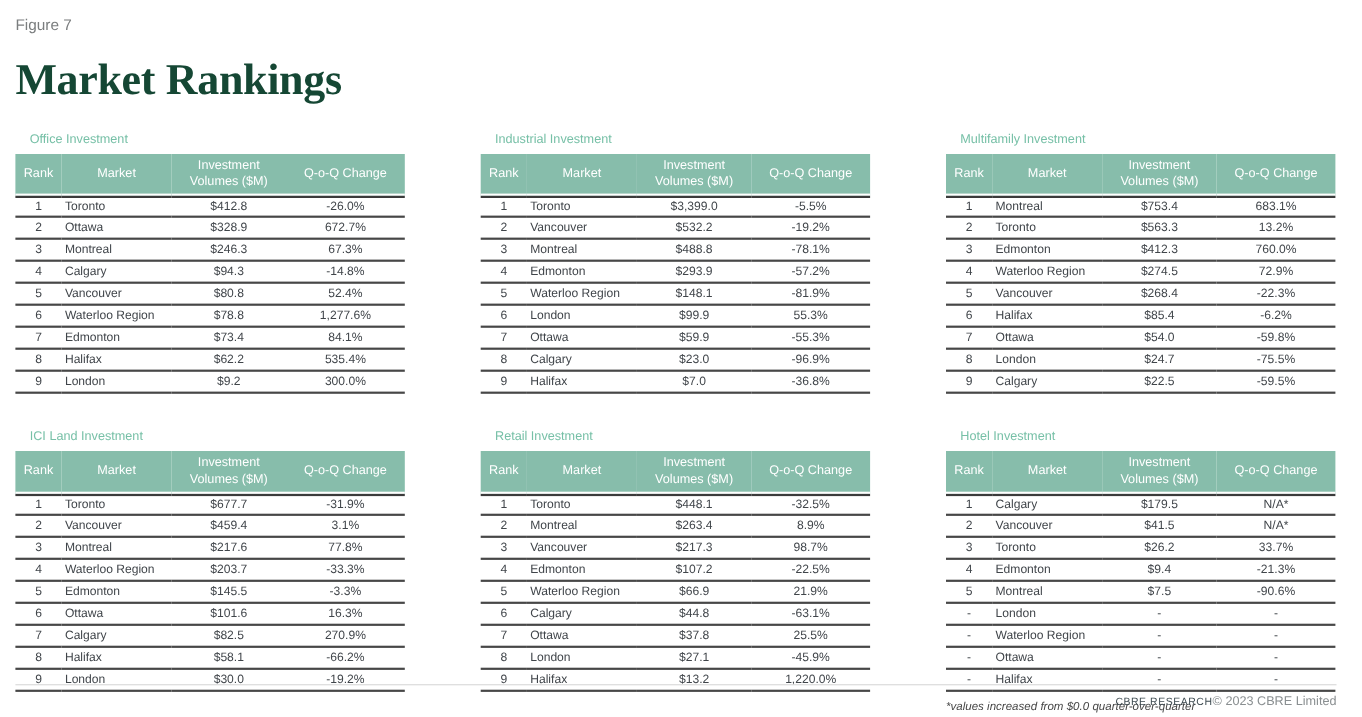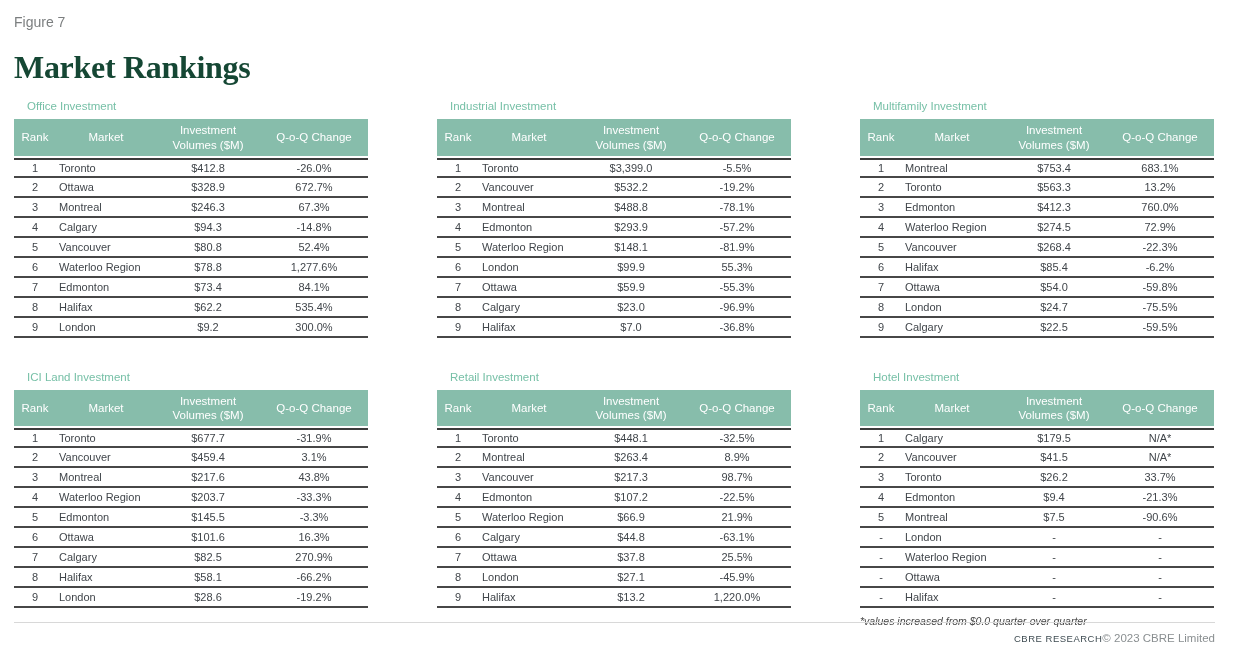--- a/index.html
+++ b/index.html
@@ -6,22 +6,22 @@
   html, body {
     width:1238px; height:652px; background:#ffffff;
     font-family:"Liberation Sans", sans-serif;
     position:relative; overflow:hidden;
   }
   .page { padding:14px 23px 0 14px; }
 
   .figure-label { font-size:14px; color:#7b7e7f; line-height:1.2; margin-bottom:20px; }
   .page-title {
     font-family:"Liberation Serif", serif;
-    font-size:32px; line-height:1.05; font-weight:700;
-    color:#154734; letter-spacing:-0.3px; margin-bottom:16px;
+    font-size:40px; line-height:1.05; font-weight:700;
+    color:#154734; letter-spacing:-0.3px; margin-bottom:28px;
   }
 
   .grid {
     display:grid;
     grid-template-columns:repeat(3, 354px);
     column-gap:69px; row-gap:33px;
   }
 
   .section-title {
     font-size:11.5px; color:#77c0a7; font-weight:500;
@@ -326,21 +326,21 @@
             <tr>
               <td>2</td>
               <td>Vancouver</td>
               <td>$459.4</td>
               <td>3.1%</td>
             </tr>
             <tr>
               <td>3</td>
               <td>Montreal</td>
               <td>$217.6</td>
-              <td>43.8%</td>
+              <td>77.8%</td>
             </tr>
             <tr>
               <td>4</td>
               <td>Waterloo Region</td>
               <td>$203.7</td>
               <td>-33.3%</td>
             </tr>
             <tr>
               <td>5</td>
               <td>Edmonton</td>
@@ -361,21 +361,21 @@
             </tr>
             <tr>
               <td>8</td>
               <td>Halifax</td>
               <td>$58.1</td>
               <td>-66.2%</td>
             </tr>
             <tr>
               <td>9</td>
               <td>London</td>
-              <td>$28.6</td>
+              <td>$30.0</td>
               <td>-19.2%</td>
             </tr>
           </tbody>
         </table>
     </div>
 
     <div class="section">
       <div class="section-title">Retail Investment</div>
       <table>
         <colgroup>

